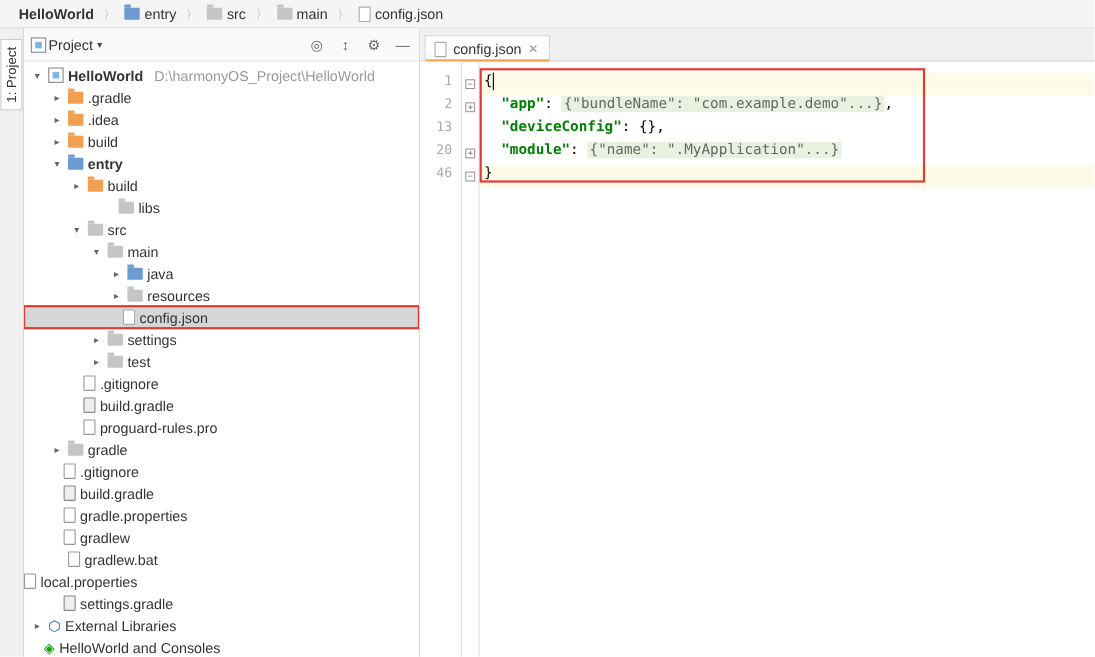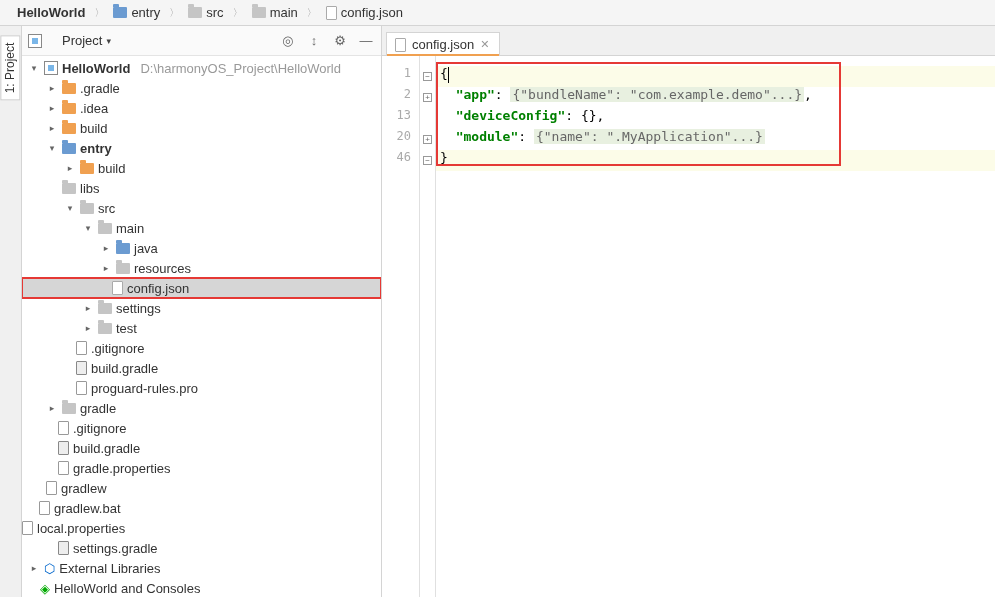--- a/index.html
+++ b/index.html
@@ -79,21 +79,21 @@
     }
     .panel-header {
       display:flex;
       align-items:center;
       justify-content:space-between;
       padding:4px 6px;
       border-bottom:1px solid #e4e4e4;
       background:#fafafa;
       height:30px;
     }
-    .panel-header .left { display:flex;align-items:center;gap:20px;}
+    .panel-header .left { display:flex;align-items:center;gap:2px;}
     .panel-header .right { display:flex;align-items:center;gap:8px;}
     .panel-header .icon-btn { width:18px;height:18px; display:flex;align-items:center;justify-content:center;color:#666;cursor:pointer;}
     .panel-header .dropdown { display:flex;align-items:center;gap:4px;}
     .dropdown .caret { font-size:9px;color:#444;}
 
     .tree { flex:1; overflow:auto; padding-top:2px;}
     .tree .row {
       display:flex;
       align-items:center;
       height:20px;
@@ -246,21 +246,21 @@
       <div class="row" style="padding-left:24px">
           <span class="arrow">▾</span>
           <span class="ico-folder blue"></span>
           <b>entry</b>
         </div>
       <div class="row" style="padding-left:42px">
           <span class="arrow">▸</span>
           <span class="ico-folder orange"></span>
           <span>build</span>
         </div>
-      <div class="row" style="padding-left:40px">
+      <div class="row" style="padding-left:86px">
           <span class="ico-folder"></span>
           <span>libs</span>
         </div>
       <div class="row" style="padding-left:42px">
           <span class="arrow">▾</span>
           <span class="ico-folder"></span>
           <span>src</span>
         </div>
       <div class="row" style="padding-left:60px">
           <span class="arrow">▾</span>
@@ -313,25 +313,25 @@
           <span>.gitignore</span>
         </div>
       <div class="row" style="padding-left:36px">
           <span class="ico-file gradle"></span>
           <span>build.gradle</span>
         </div>
       <div class="row" style="padding-left:36px">
           <span class="ico-file"></span>
           <span>gradle.properties</span>
         </div>
-      <div class="row" style="padding-left:24px">
+      <div class="row" style="padding-left:36px">
           <span class="ico-file"></span>
           <span>gradlew</span>
         </div>
-      <div class="row" style="padding-left:17px">
+      <div class="row" style="padding-left:40px">
           <span class="ico-file"></span>
           <span>gradlew.bat</span>
         </div>
       <div class="row" style="">
           <span class="ico-file"></span>
           <span>local.properties</span>
         </div>
       <div class="row" style="padding-left:36px">
           <span class="ico-file gradle"></span>
           <span>settings.gradle</span>

